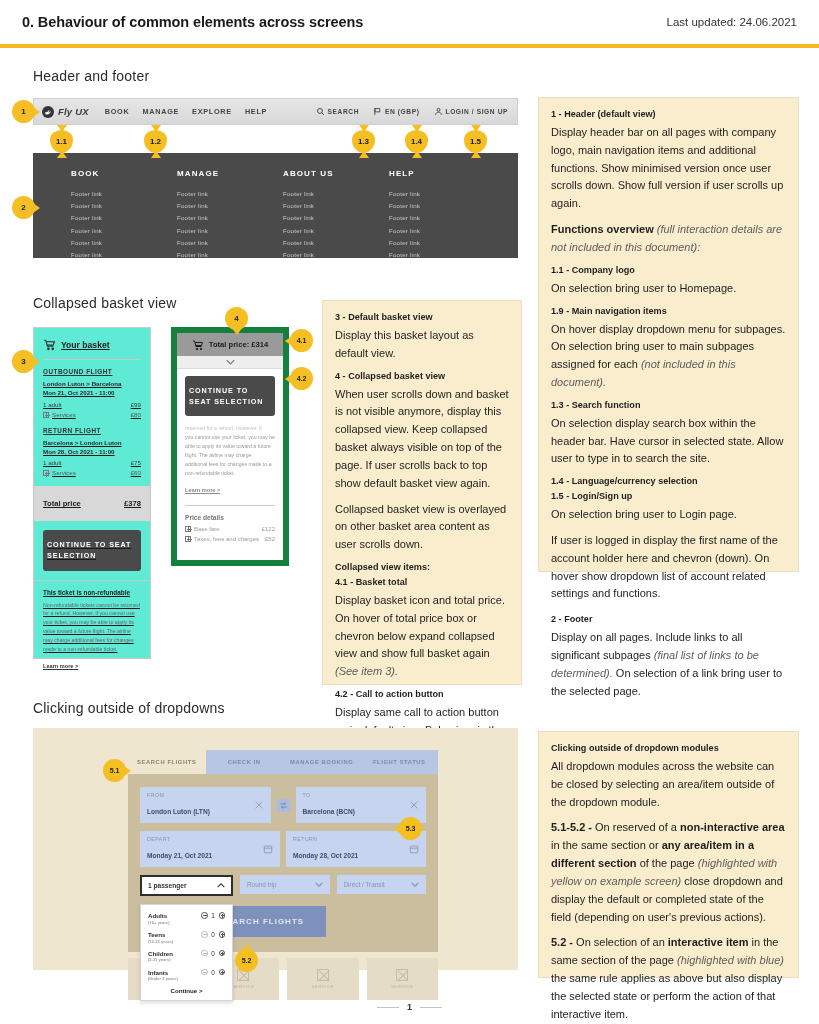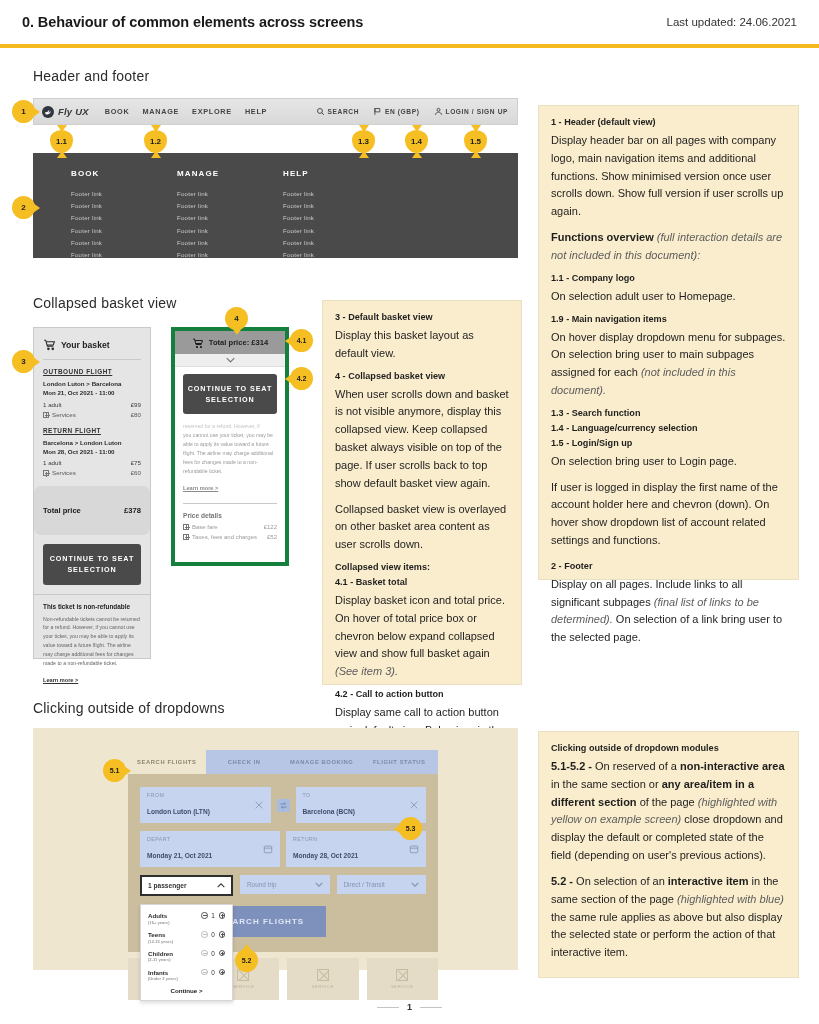--- a/index.html
+++ b/index.html
@@ -46,50 +46,50 @@
     background:#4a4a4a;
     display:flex; padding:16px 0 0 38px;
   }
   .fcol { width:106px; }
   .fcol h4 { margin:0 0 12px 0; font-size:8px; color:#fff; letter-spacing:1.1px; font-weight:bold; }
   .fcol a { display:block; font-size:6.2px; color:#c9c9c9; margin-bottom:5.2px; text-decoration:none; letter-spacing:0.2px; }
 
   
   .basket-default {
     position:absolute; left:33px; top:327px; width:118px; height:332px;
-    background:#e5e5e5; border:1px solid #c9c9c9;
+    background:#5eead4; border:1px solid #c9c9c9;text-decoration:underline;
   }
   .bd-head { display:flex; align-items:center; gap:5px; padding:10px 9px 8px 9px; }
   .bd-head .t { font-size:8.6px; font-weight:bold; color:#222; }
   .bd-div { height:1px; background:#c9c9c9; margin:0 9px; }
   .bd-body { padding:8px 9px 0 9px; }
   .leg-title { font-size:6.4px; font-weight:bold; letter-spacing:0.5px; color:#333; text-decoration:underline; margin-bottom:4px; }
   .leg-route { font-size:6.2px; font-weight:bold; color:#2b2b2b; line-height:1.5; }
   .leg-row { display:flex; justify-content:space-between; font-size:6.2px; color:#3a3a3a; margin-top:3px; }
   .leg-row.srv { color:#555; }
   .plus-box { display:inline-block; width:6px; height:6px; border:1px solid #777; position:relative; margin-right:3px; vertical-align:-1px; }
   .plus-box:before, .plus-box:after { content:""; position:absolute; background:#777; }
   .plus-box:before { left:2px; top:0.5px; width:1px; height:5px; }
   .plus-box:after  { top:2px; left:0.5px; height:1px; width:5px; }
   .gap8 { height:9px; }
-  .bd-total { display:flex; justify-content:space-between; align-items:center; background:#d8d8d8; padding:20px 9px; margin-top:10px;border-radius:7px; }
+  .bd-total { display:flex; justify-content:space-between; align-items:center; background:#d8d8d8; padding:13px 9px; margin-top:10px; }
   .bd-total .l { font-size:7.6px; font-weight:bold; }
   .bd-total .r { font-size:7.6px; font-weight:bold; }
   .cta {
-    background:#4a4a4a; color:#fff; text-align:center; font-size:7.2px;
+    background:#4a4a4a; color:#fff; font-size:7.2px;
     letter-spacing:0.9px; padding:9px 4px; line-height:1.55; border-radius:3px; font-weight:600;
   }
   .cta-wrap { padding:9px; }
   .refund { border-top:1px solid #c9c9c9; padding:8px 9px 9px 9px; }
   .refund h5 { margin:0 0 5px 0; font-size:6.4px; color:#222; font-weight:bold; }
   .refund p { margin:0; font-size:5.2px; color:#666; line-height:1.72; }
   .refund a { display:inline-block; margin-top:6px; font-size:5.6px; color:#333; text-decoration:underline; font-weight:bold; }
 
   
-  .basket-collapsed { position:absolute; left:171px; top:327px; width:118px; height:239px; background:#fff; border:4px solid #15803d; }
+  .basket-collapsed { position:absolute; left:171px; top:327px; width:118px; height:239px; background:#fff; border:6px solid #15803d; }
   .bc-bar { background:#9a9a9a; display:flex; align-items:center; justify-content:center; gap:5px; height:23px; }
   .bc-bar .t { font-size:7.6px; font-weight:bold; color:#1d1d1d; }
   .bc-chev { height:13px; background:#eee; display:flex; align-items:center; justify-content:center; border-bottom:1px solid #ddd; }
   .bc-cta-wrap { padding:7px 8px 8px 8px; background:#fff; }
   .bc-under { padding:0 8px; }
   .bc-under p { margin:0; font-size:5.2px; color:#9a9a9a; line-height:1.72; }
   .bc-under .faded-top { color:#c4c4c4; }
   .bc-under a { display:inline-block; margin-top:5px; font-size:5.6px; color:#8a8a8a; text-decoration:underline; font-weight:bold; }
   .bc-sep { height:1px; background:#c9c9c9; margin:9px 0 8px 0; }
   .pd-title { font-size:6.6px; font-weight:bold; color:#777; margin-bottom:5px; }
@@ -101,21 +101,21 @@
     padding:11px 12px; color:#1e1e1e;
   }
   .note h3 { margin:0 0 5px 0; font-size:9.1px; font-weight:bold; }
   .note h3.spaced { margin-top:11px; }
   .note p { margin:0 0 8px 0; font-size:11px; line-height:1.62; }
   .note p:last-child { margin-bottom:0; }
   .note i { font-style:italic; color:#5d5d5d; }
   .note b { font-weight:bold;margin-top:44px; }
 
   #note-basket { left:322px; top:300px; width:200px; height:385px; }
-  #note-header { left:538px; top:105px; width:261px; height:475px; }
+  #note-header { left:538px; top:97px; width:261px; height:475px; }
   #note-drop   { left:538px; top:731px; width:261px; height:247px; }
 
   
   .example { position:absolute; left:33px; top:728px; width:485px; height:242px; background:#EFE6D0; }
   .ex-inner { position:absolute; left:95px; top:22px; width:310px; }
   .tabs { display:flex; }
   .tab { flex:1; text-align:center; font-size:5.8px; letter-spacing:0.6px; color:#7b89ab; padding:9px 0; background:#B6C6E4; font-weight:600; }
   .tab.active { background:#EFE6D0; color:#8b8470; }
   .panel { background:#CBBE9F; padding:13px 12px 15px 12px; }
   .frow { display:flex; align-items:center; gap:6px; margin-bottom:8px; }
@@ -240,20 +240,29 @@
   <div class="fcol">
     <h4>MANAGE</h4>
     <a>Footer link</a>
     <a>Footer link</a>
     <a>Footer link</a>
     <a>Footer link</a>
     <a>Footer link</a>
     <a>Footer link</a>
   </div>
   <div class="fcol">
+    <h4>ABOUT US</h4>
+    <a>Footer link</a>
+    <a>Footer link</a>
+    <a>Footer link</a>
+    <a>Footer link</a>
+    <a>Footer link</a>
+    <a>Footer link</a>
+  </div>
+  <div class="fcol">
     <h4>HELP</h4>
     <a>Footer link</a>
     <a>Footer link</a>
     <a>Footer link</a>
     <a>Footer link</a>
     <a>Footer link</a>
     <a>Footer link</a>
   </div>
 </div>
 
@@ -365,24 +374,25 @@
   <p><span>Display basket icon and total price. On hover of total price box or chevron below expand collapsed view and show full basket again </span><i>(See item 3).</i></p>
   <h3>4.2 - Call to action button</h3>
   <p>Display same call to action button as in default view. Behaviour is the same.</p>
 </div>
 
 <div class="note" id="note-header">
   <h3>1 - Header (default view)</h3>
   <p>Display header bar on all pages with company logo, main navigation items and additional functions. Show minimised version once user scrolls down. Show full version if user scrolls up again.</p>
   <p><b>Functions overview</b><i> (full interaction details are not included in this document):</i></p>
   <h3>1.1 - Company logo</h3>
-  <p>On selection adult user to Homepage.</p>
+  <p>On selection bring user to Homepage.</p>
   <h3>1.9 - Main navigation items</h3>
   <p><span>On hover display dropdown menu for subpages. On selection bring user to main subpages assigned for each </span><i>(not included in this document).</i></p>
   <h3>1.3 - Search function</h3>
+  <p>On selection display search box within the header bar. Have cursor in selected state. Allow user to type in to search the site.</p>
   <h3>1.4 - Language/currency selection</h3>
   <h3>1.5 - Login/Sign up</h3>
   <p>On selection bring user to Login page.</p>
   <p>If user is logged in display the first name of the account holder here and chevron (down). On hover show dropdown list of account related settings and functions.</p>
   <h3 class="spaced">2 - Footer</h3>
   <p><span>Display on all pages. Include links to all significant subpages </span><i>(final list of links to be determined).</i><span> On selection of a link bring user to the selected page.</span></p>
 </div>
 
 <div class="example">
   <div class="ex-inner">
@@ -509,20 +519,21 @@
       </div>
     </div>
   </div>
 </div>
 <div class="marker m-round m-right sm" style="left:103px; top:759px;">5.1</div>
 <div class="marker m-round m-up sm" style="left:235px; top:949px;">5.2</div>
 <div class="marker m-round m-left sm" style="left:399px; top:817px;">5.3</div>
 
 <div class="note" id="note-drop">
   <h3>Clicking outside of dropdown modules</h3>
+  <p>All dropdown modules across the website can be closed by selecting an area/item outside of the dropdown module.</p>
   <p><b>5.1-5.2 - </b><span>On reserved of a </span><b>non-interactive area</b><span> in the same section or </span><b>any area/item in a different section</b><span> of the page </span><i>(highlighted with yellow on example screen)</i><span> close dropdown and display the default or completed state of the field (depending on user's previous actions).</span></p>
   <p><b>5.2 - </b><span>On selection of an </span><b>interactive item</b><span> in the same section of the page </span><i>(highlighted with blue)</i><span> the same rule applies as above but also display the selected state or perform the action of that interactive item.</span></p>
 </div>
 
 <div class="pg-foot">
   <span class="ln"></span>
   <span class="no">1</span>
   <span class="ln"></span>
 </div>
 

